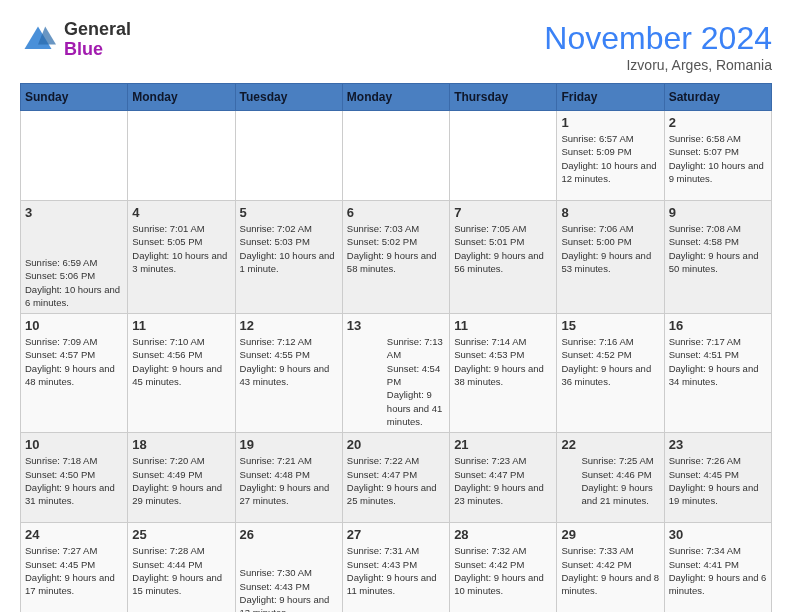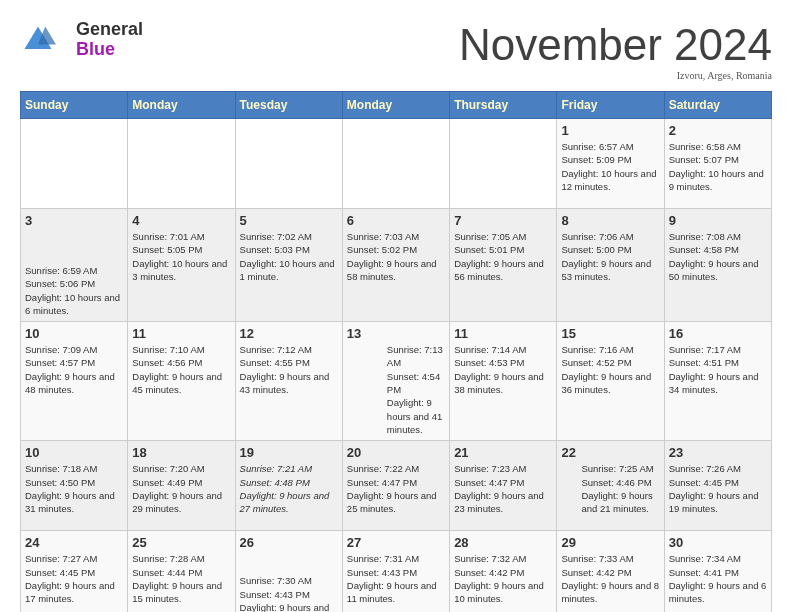--- a/index.html
+++ b/index.html
@@ -12,54 +12,53 @@
     }
     .header {
       display: flex;
       justify-content: space-between;
       align-items: flex-start;
       margin-bottom: 10px;
     }
     .logo {
       display: flex;
       align-items: center;
-      gap: 20px;
+      gap: 8px;
     }
     .logo-text {
       font-size: 18px;
       font-weight: bold;
       line-height: 1.1;
     }
     .logo-general { color: #333; }
     .logo-blue { color: #a21caf; }
     .logo-icon {
       width: 36px;
       height: 36px;
     }
     .title-block {
       text-align: right;
     }
     .month-title {
-      font-size: 44px;
+      font-size: 32px;
       font-weight: normal;
-      color: #404040;
+      color: #3b82f6;
     }
     .location {
-      font-size: 10px;
+      font-size: 14px;
       color: #555;
-      font-family: Liberation Serif, serif;
     }
     table {
       width: 100%;
       border-collapse: collapse;
       table-layout: fixed;
     }
     thead tr th {
       background: #4a7fc1;
-      color: #fef9c3;
+      color: #0f172a;
       font-size: 12px;
       font-weight: bold;
       padding: 6px 4px;
       text-align: left;
       border: 1px solid #3a6aaa;
     }
     tbody tr td {
       vertical-align: top;
       font-size: 10px;
       color: #333;
@@ -237,21 +236,21 @@
 Daylight: 9 hours and 31 minutes.</div>
         </td>
         <td>
           <span class="day-num">18</span>
           <div class="day-info" style="white-space: pre-line;">Sunrise: 7:20 AM
 Sunset: 4:49 PM
 Daylight: 9 hours and 29 minutes.</div>
         </td>
         <td>
           <span class="day-num">19</span>
-          <div class="day-info" style="white-space: pre-line; font-style: italic;">Sunrise: 7:21 AM
+          <div class="day-info" style="white-space: pre-line;">Sunrise: 7:21 AM
 Sunset: 4:48 PM
 Daylight: 9 hours and 27 minutes.</div>
         </td>
         <td>
           <span class="day-num">20</span>
           <div class="day-info" style="white-space: pre-line;">Sunrise: 7:22 AM
 Sunset: 4:47 PM
 Daylight: 9 hours and 25 minutes.</div>
         </td>
         <td>

